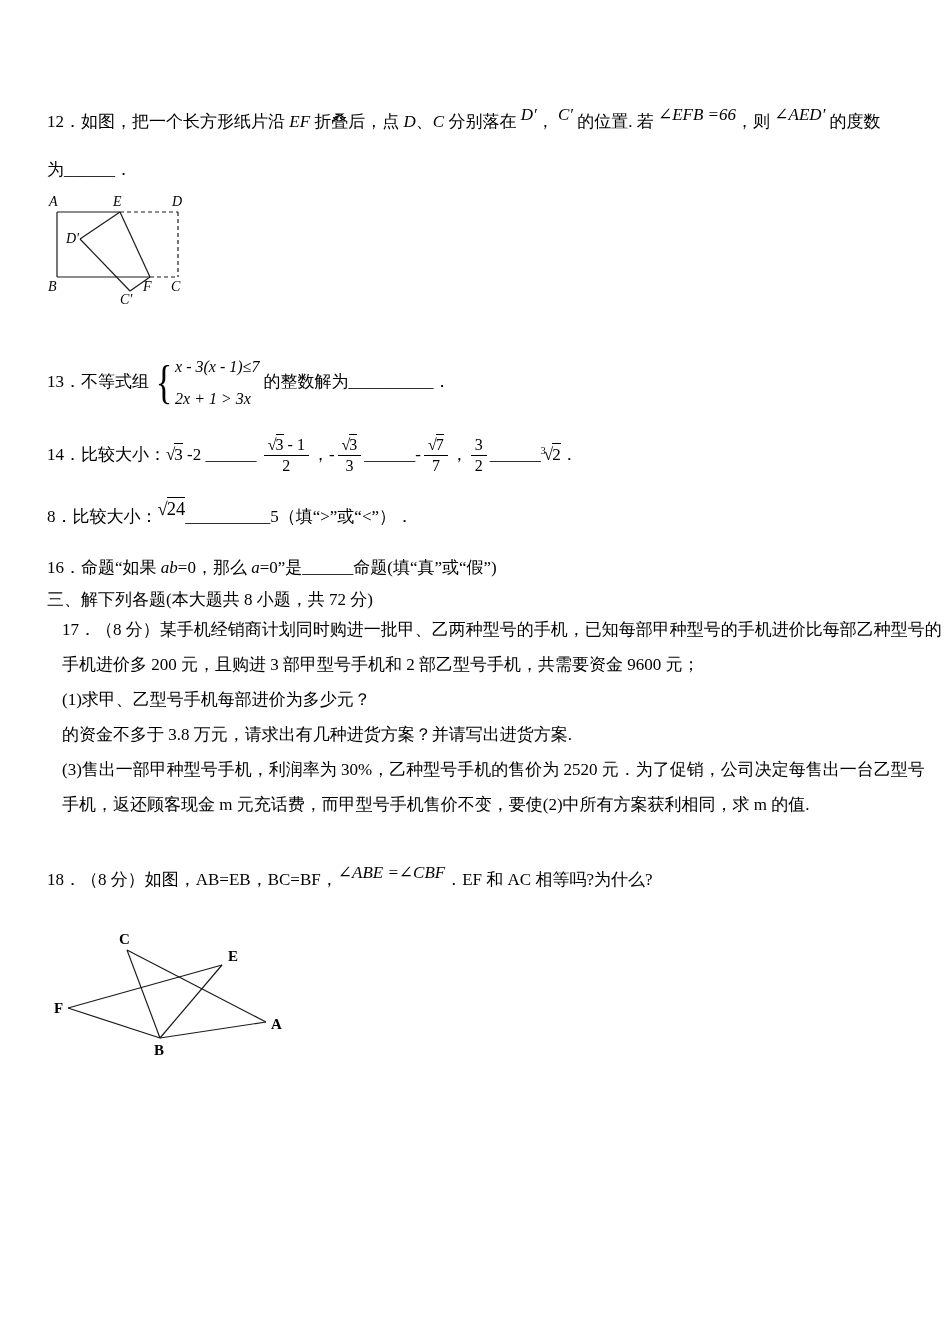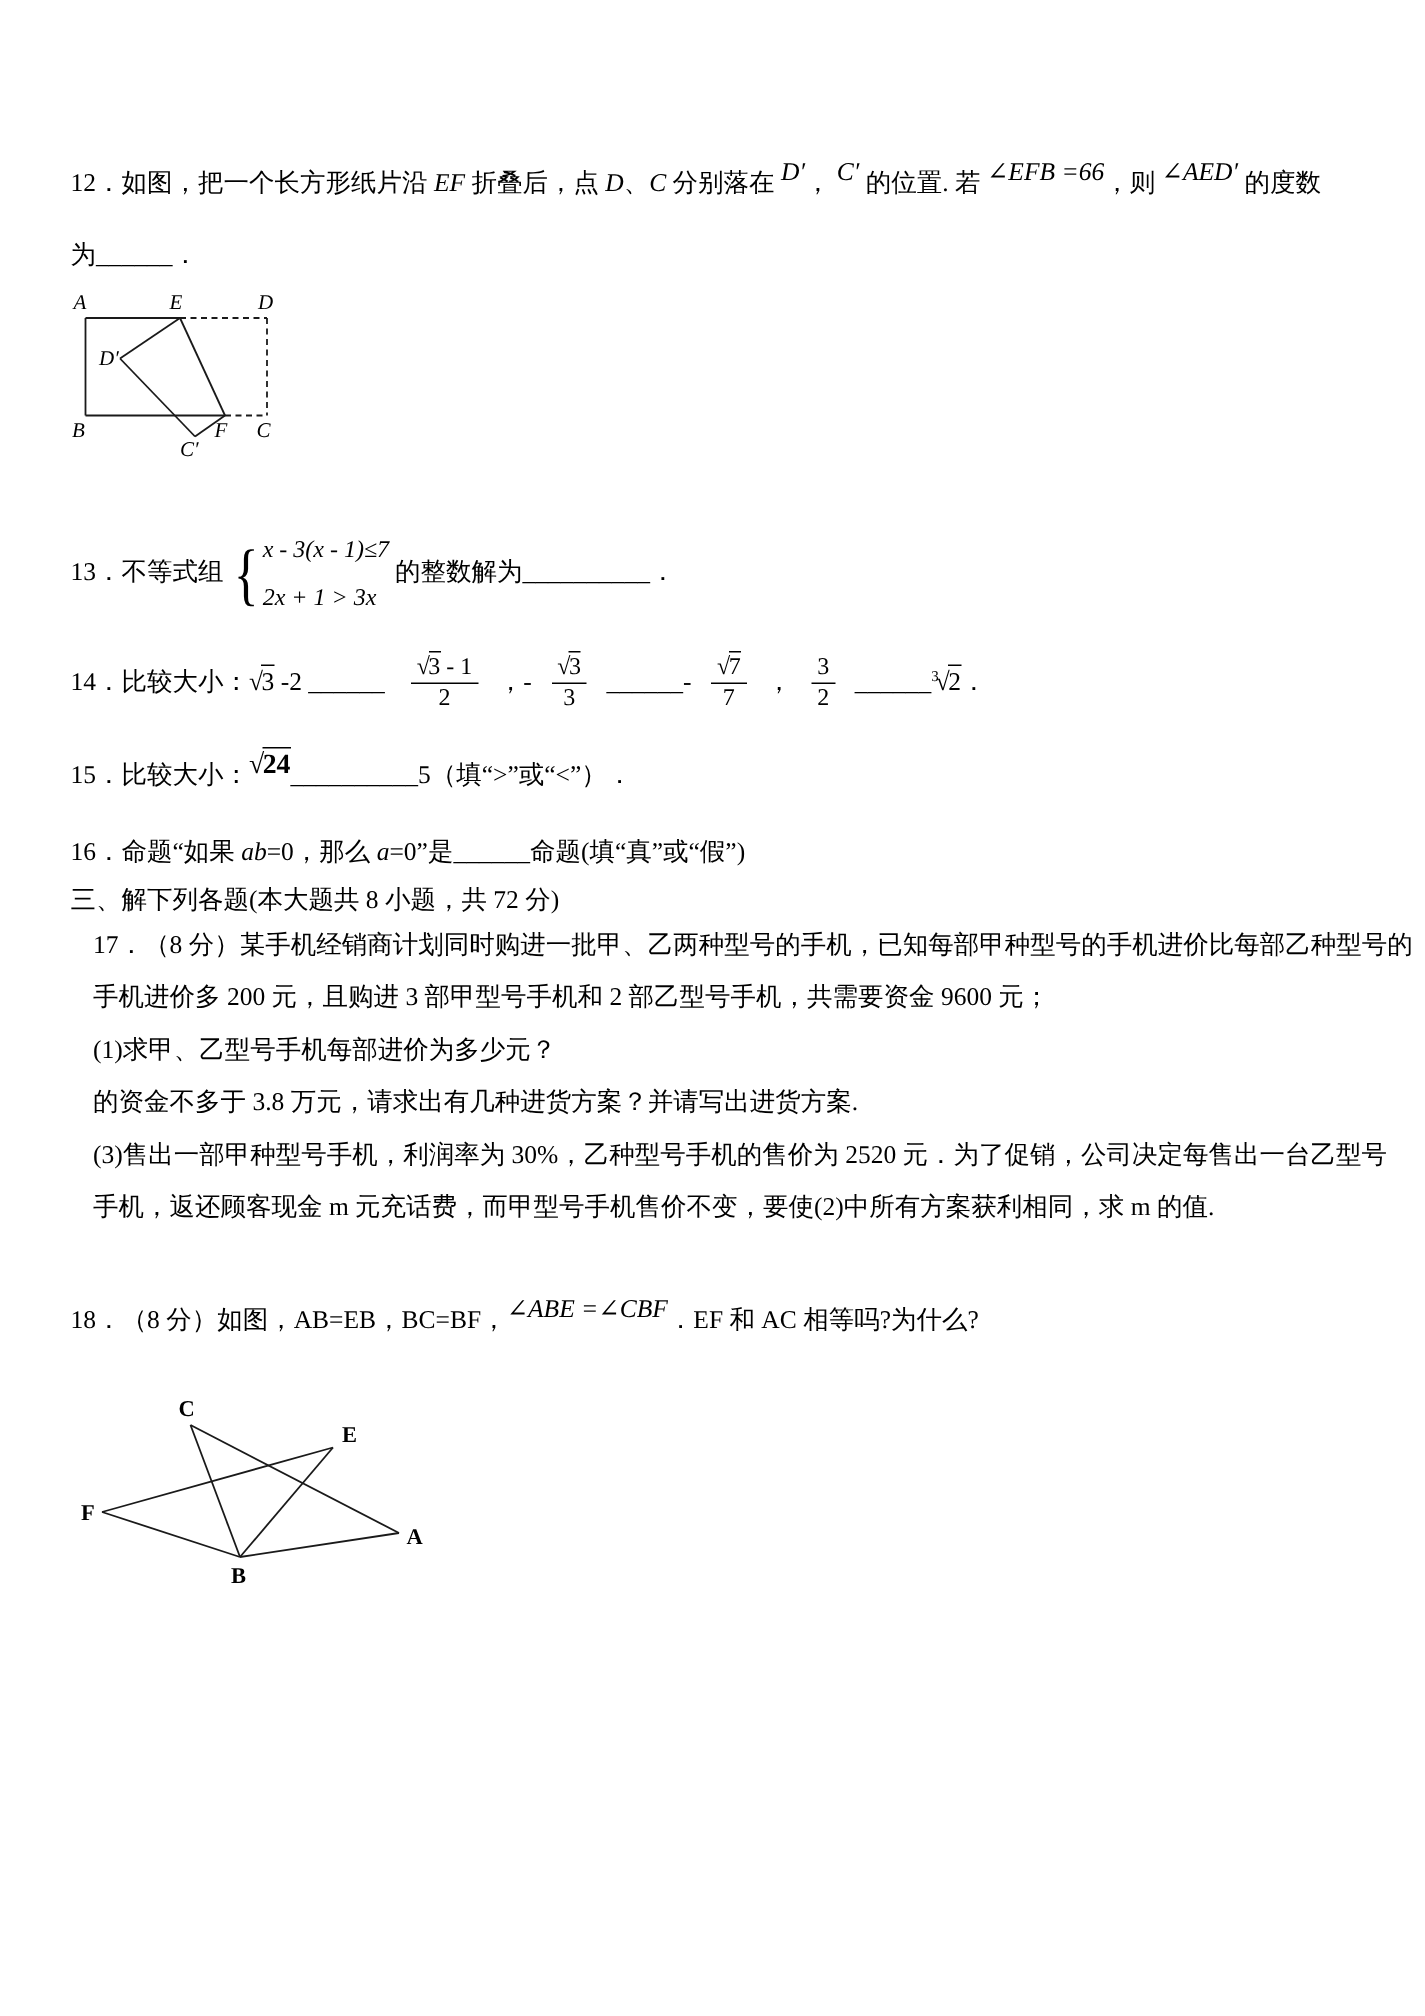--- a/index.html
+++ b/index.html
@@ -4,31 +4,31 @@
 <style>
   html,body{margin:0;padding:0;}
   body{background:#ffffff;}
   .page{
     position:relative;width:950px;height:1180px;background:#ffffff;color:#000;
     font-family:"Liberation Serif","DejaVu Serif",serif;font-size:17px;overflow:hidden;
   }
   .abs{position:absolute;white-space:nowrap;}
   .it{font-style:italic;}
   .raised{position:relative;top:-7px;display:inline-block;font-style:italic;}
-  .frac{display:inline-block;vertical-align:middle;text-align:center;font-size:16px;line-height:1.15;margin:0 13px;}
+  .frac{display:inline-block;vertical-align:middle;text-align:center;font-size:16px;line-height:1.15;margin:0 3px;}
   .frac .num{display:block;border-bottom:1px solid #000;padding:0 4px 1px 4px;}
   .frac .den{display:block;padding-top:1px;}
   .sqrt{white-space:nowrap;font-style:normal;}
   .sqrt .rcd{border-top:1px solid #000;padding-top:1px;margin-left:-1px;}
   .idx{font-size:10px;position:relative;top:-6px;margin-right:-2px;}
   .sys{display:inline-flex;align-items:center;vertical-align:middle;margin:0 4px;}
   .sys .brace{font-size:46px;line-height:44px;transform:scaleX(0.75);font-weight:300;}
   .sys .rows{display:inline-flex;flex-direction:column;gap:14px;font-size:16px;font-style:italic;}
   .p17 .pline{line-height:35px;white-space:nowrap;}
-  .biglbl{font-size:18.5px;font-weight:bold;}
+  .biglbl{font-size:18.5px;}
   svg text{font-family:"Liberation Serif","DejaVu Serif",serif;}
   .flab{font-style:italic;font-size:14px;}
   .flab-b{font-weight:bold;font-size:15px;}
 </style>
 </head>
 <body>
 
 <div class="page">
 
   <div class="abs" style="left:47px;top:110px;">
@@ -70,21 +70,21 @@
         </span>
       </span><span>的整数解为__________．</span>
   </div>
 
   <div class="abs" style="left:47px;top:436px;">
     <span>14．比较大小：</span><span class="sqrt">√<span class="rcd">3</span></span><span> -2 </span><span>______</span>
     <span class="frac"><span class="num"><span class="sqrt">√<span class="rcd">3</span></span><span> - 1</span></span><span class="den">2</span></span><span>，</span><span>-</span><span class="frac"><span class="num"><span class="sqrt">√<span class="rcd">3</span></span></span><span class="den">3</span></span><span>______</span><span>-</span><span class="frac"><span class="num"><span class="sqrt">√<span class="rcd">7</span></span></span><span class="den">7</span></span><span>，</span><span class="frac"><span class="num">3</span><span class="den">2</span></span><span>______</span><span class="sqrt"><span class="idx">3</span>√<span class="rcd">2</span></span><span>．</span>
   </div>
 
   <div class="abs" style="left:47px;top:505px;">
-    <span>15．比较大小：</span><span class="sqrt raised biglbl" style="font-style:normal;">√<span class="rcd">24</span></span><span>__________5（填“&gt;”或“&lt;”）．</span>
+    <span>8．比较大小：</span><span class="sqrt raised biglbl" style="font-style:normal;">√<span class="rcd">24</span></span><span>__________5（填“&gt;”或“&lt;”）．</span>
   </div>
 
   <div class="abs" style="left:47px;top:556px;">
     <span>16．命题“如果 </span><span class="it">ab</span><span>=0，那么 </span><span class="it">a</span><span>=0”是______命题(填“真”或“假”)</span>
   </div>
 
   <div class="abs" style="left:47px;top:588px;">
     <span>三、解下列各题(本大题共 8 小题，共 72 分)</span>
   </div>
 

